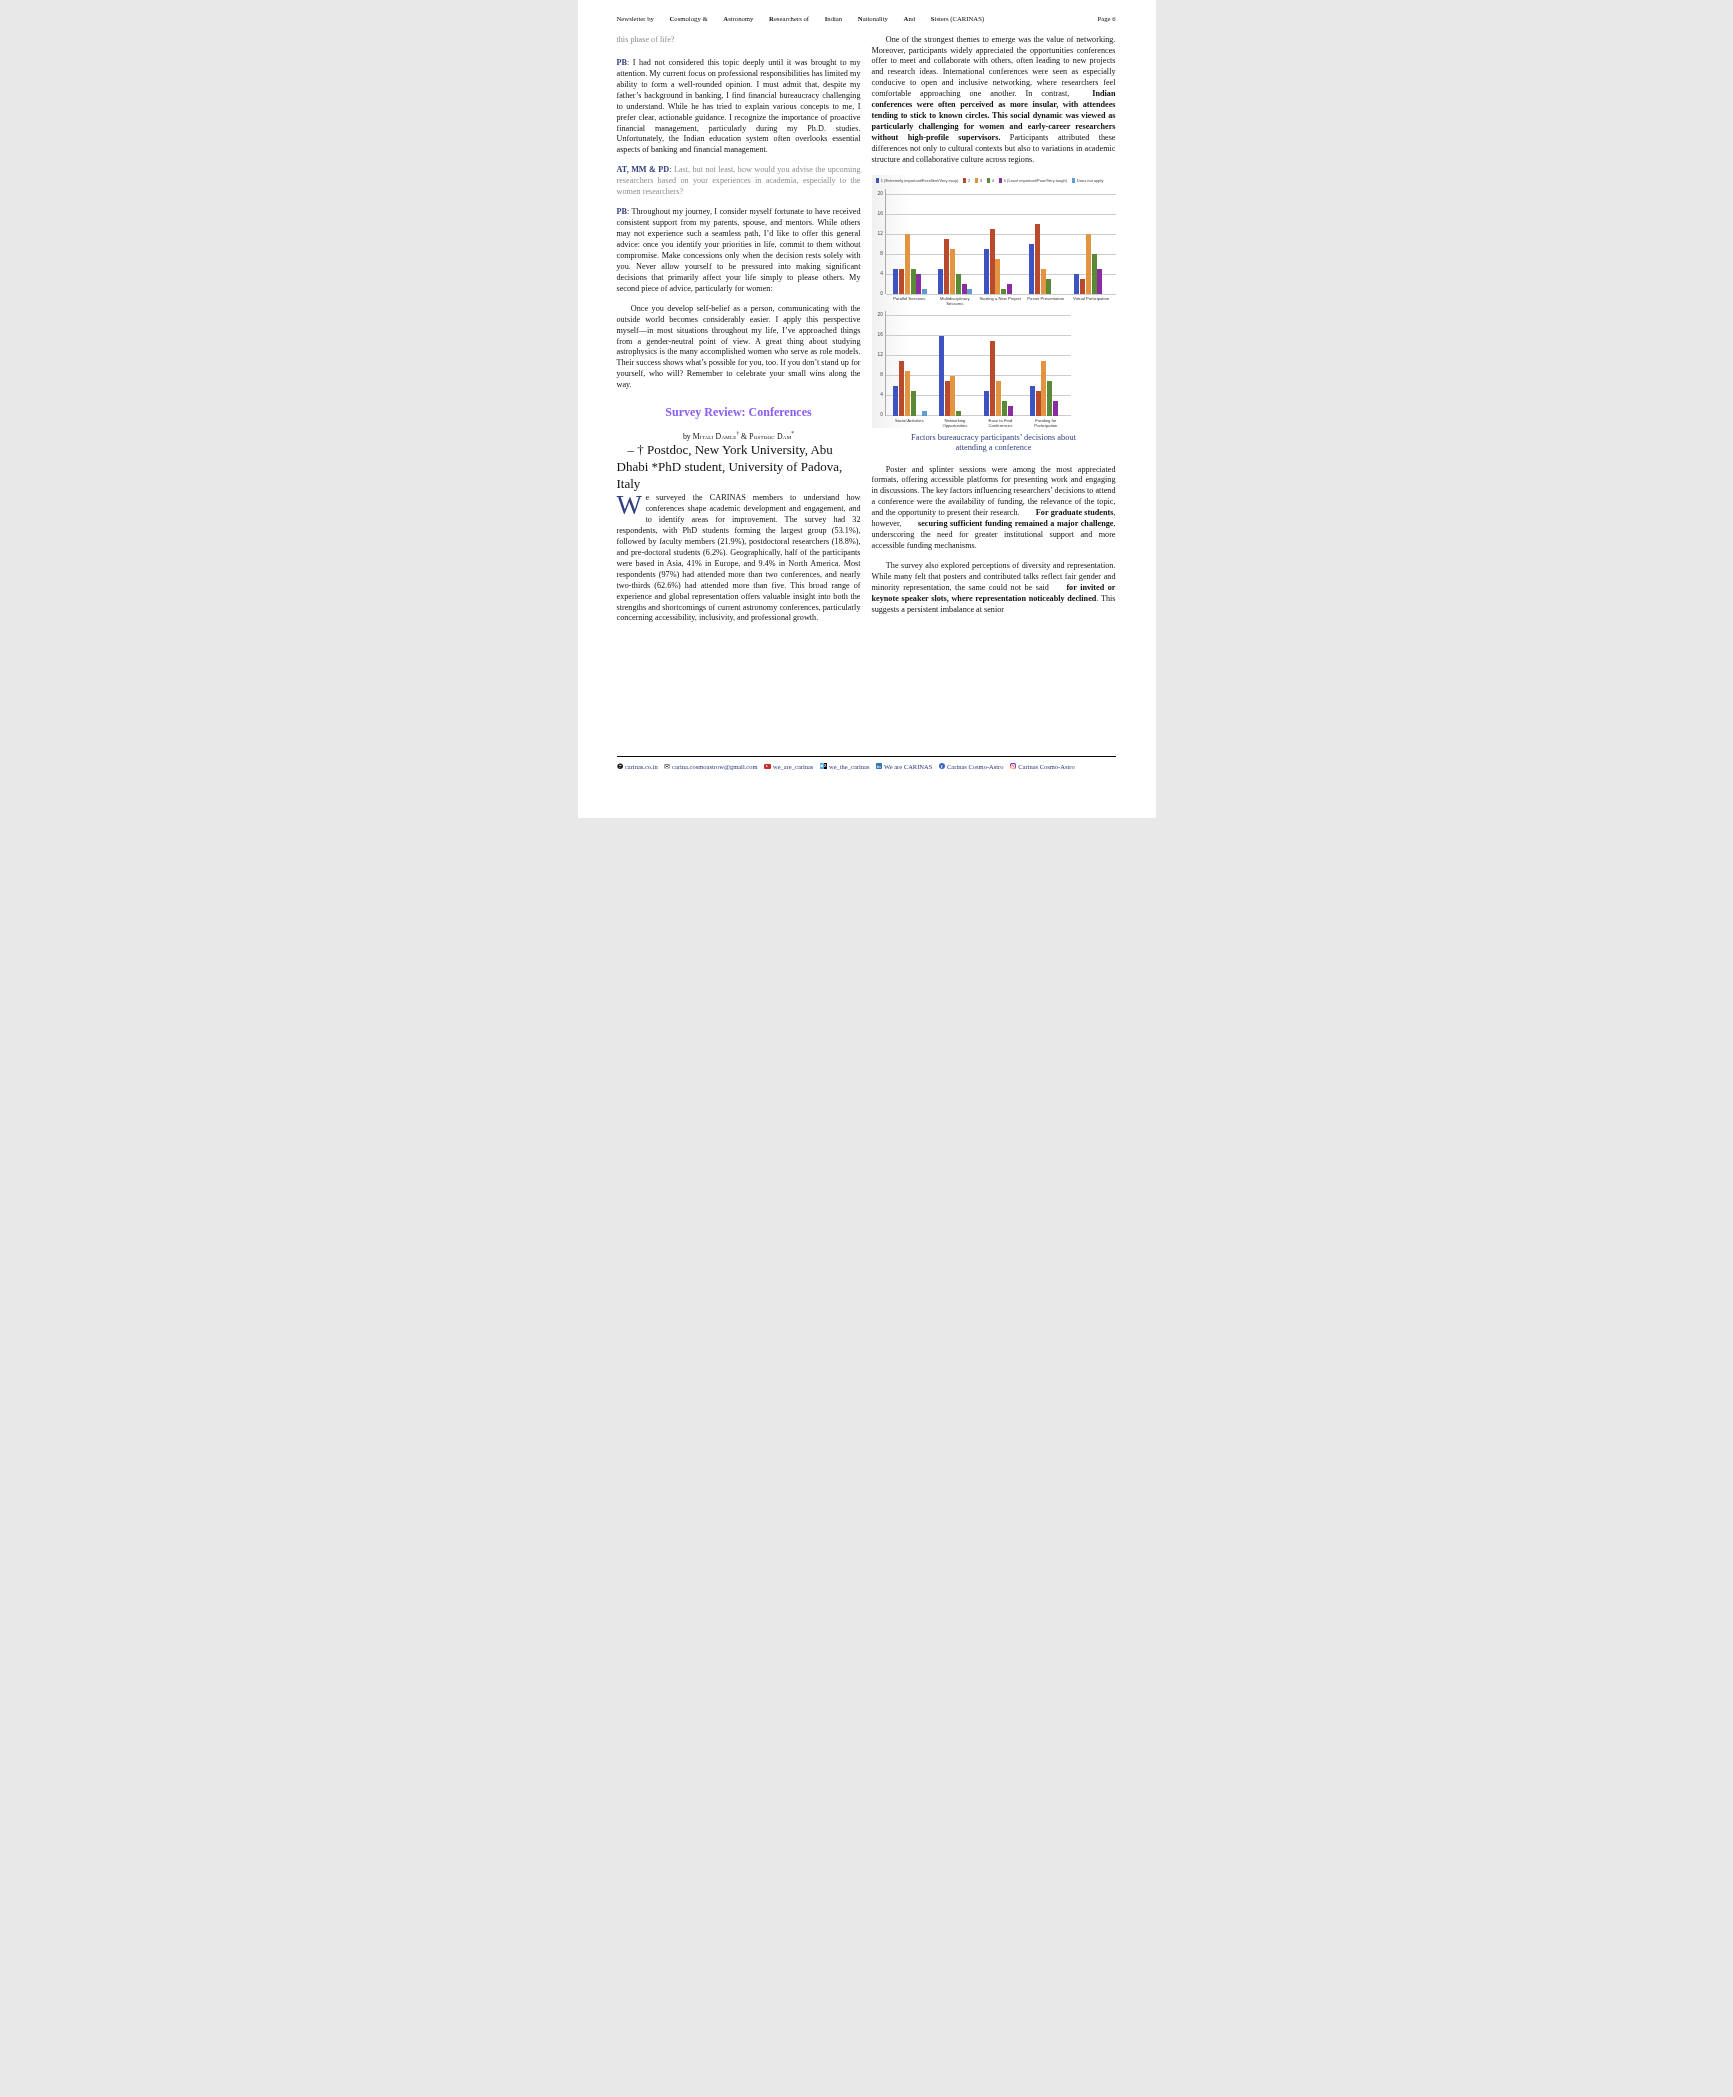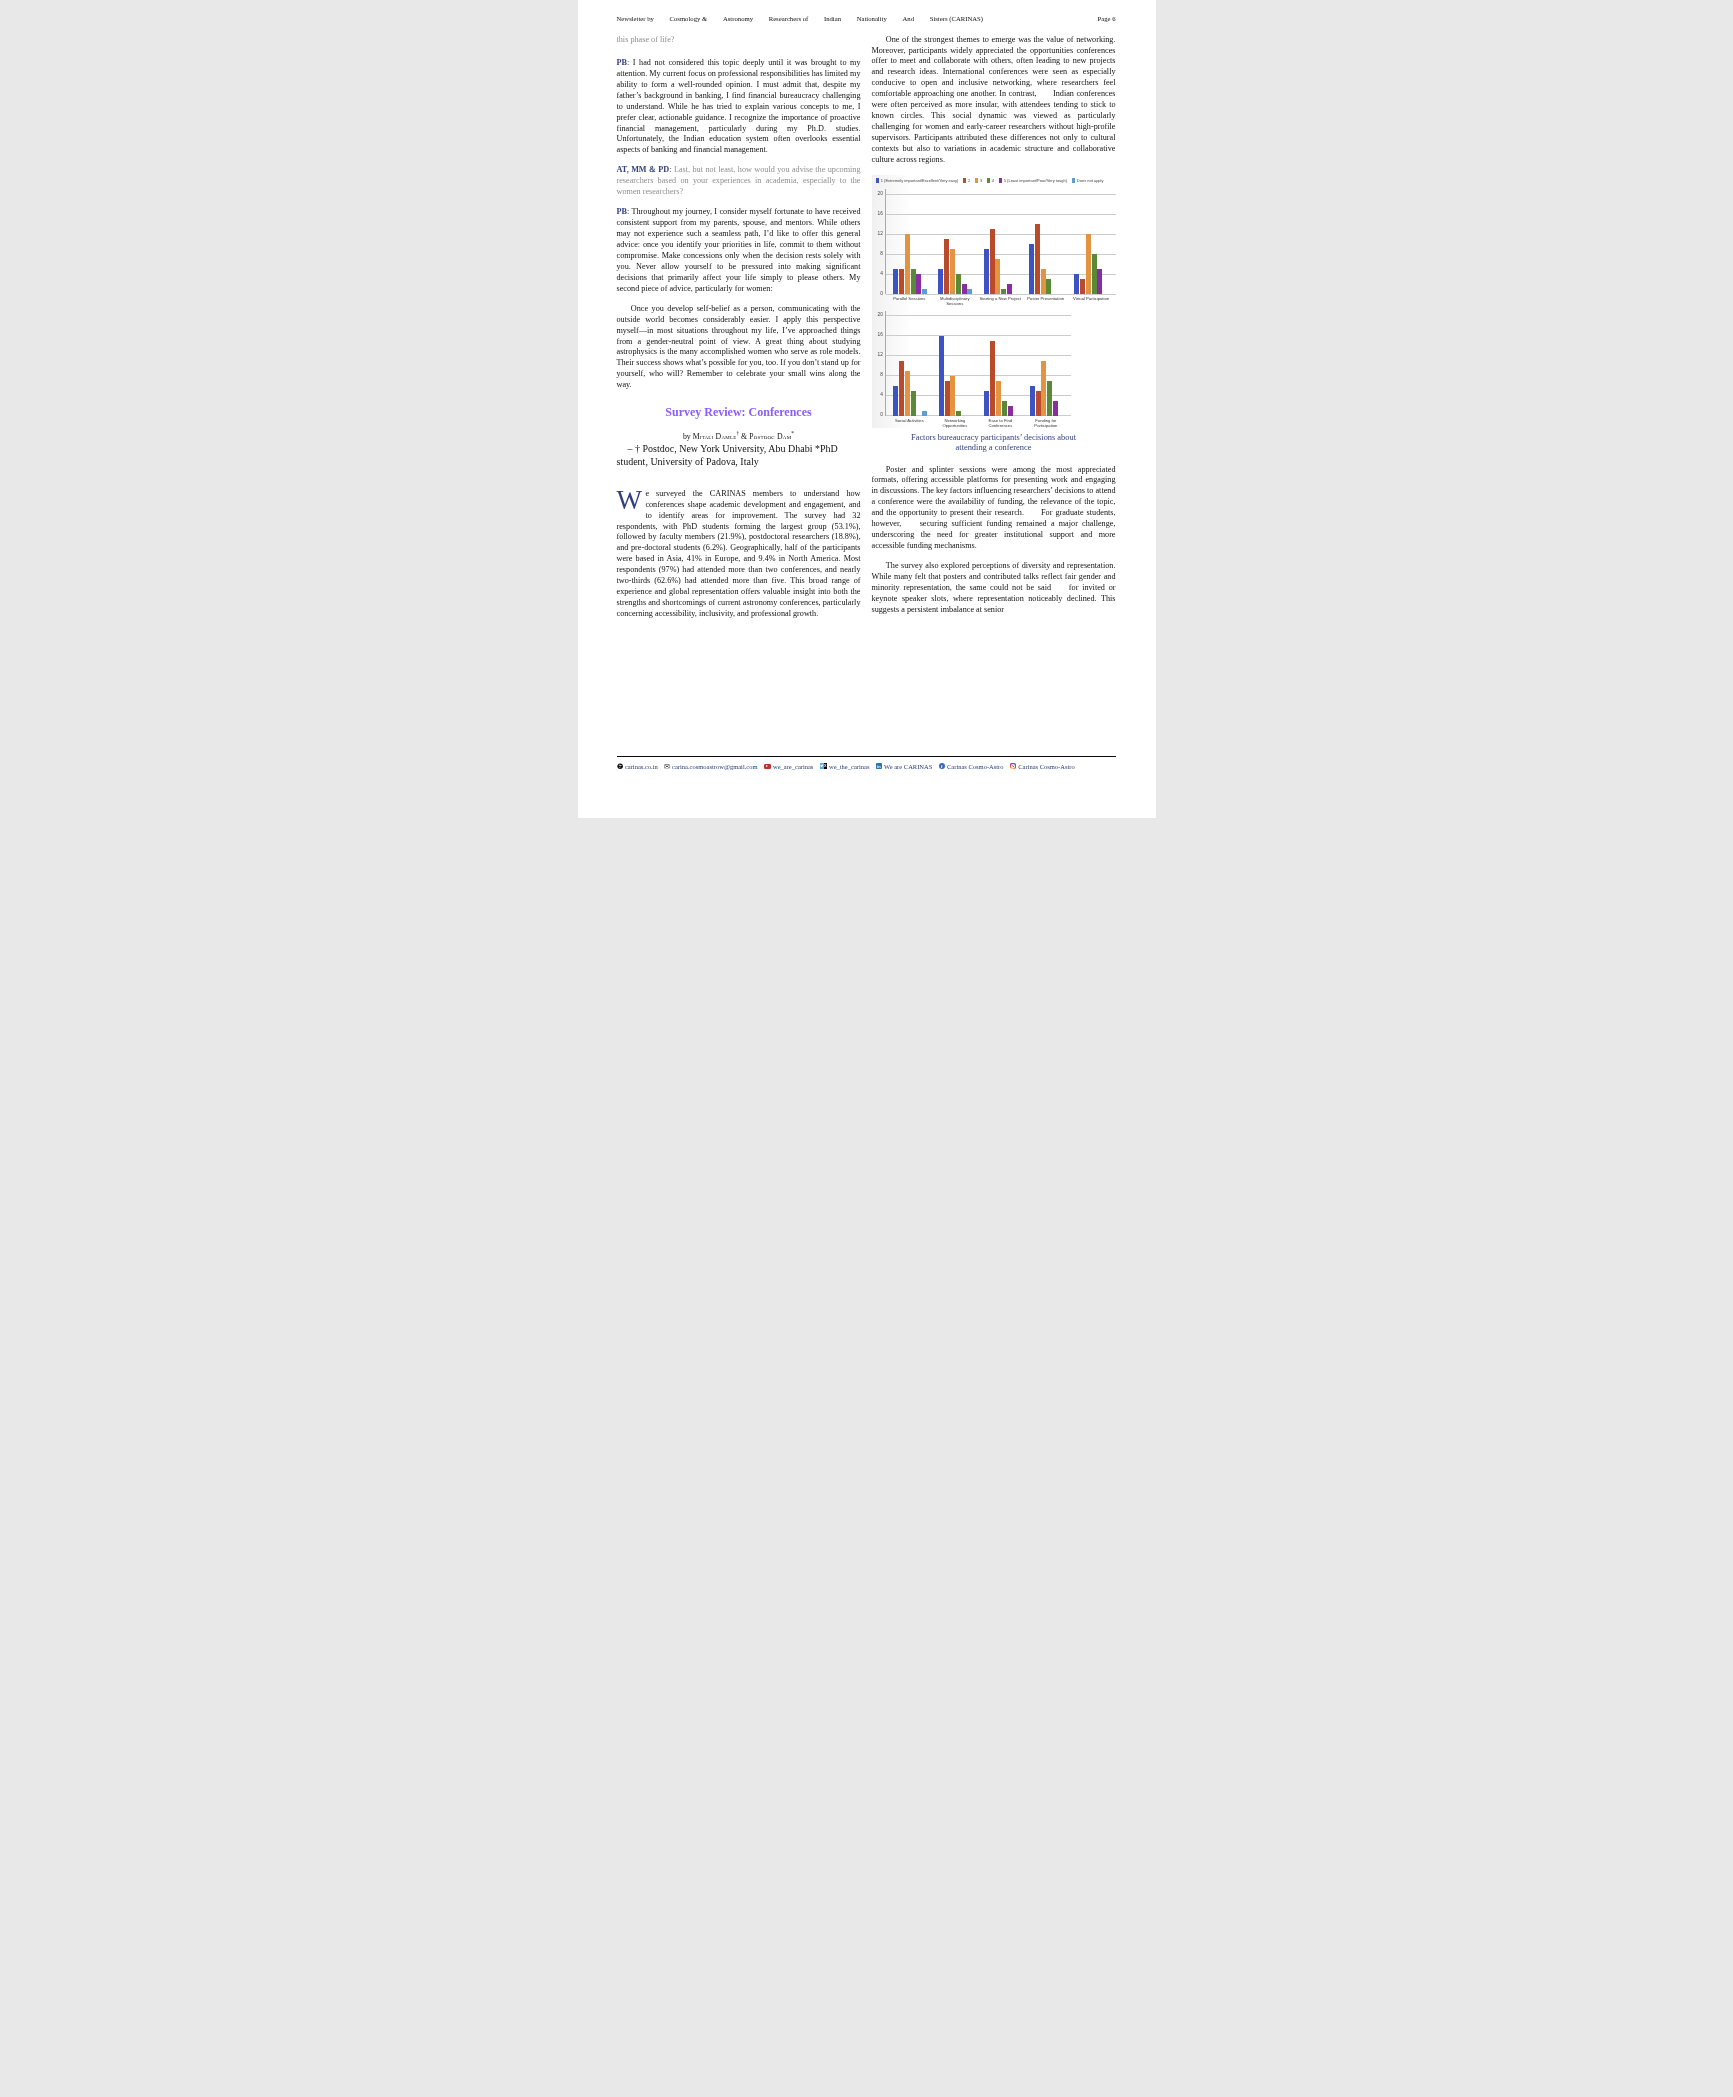--- a/index.html
+++ b/index.html
@@ -10,26 +10,26 @@
   }
   .header{display:flex;justify-content:space-between;align-items:baseline;
     font-size:6.7px;margin-bottom:12.6px;}
   .columns{display:flex;gap:11px;}
   .col{width:245px;}
   .para{font-size:8.2px;line-height:1.33;text-align:justify;margin:0 0 9.2px;}
   .para.indent{text-indent:14.3px;}
   .gray-para{color:#8e8e8e;margin-bottom:12.6px;text-align:left;}
   .seg-gray{color:#8e8e8e;}
   .seg-lead{color:#33407f;font-weight:bold;}
-  .seg-bold{font-weight:normal;margin-left:14px;}
+  .seg-bold{font-weight:bold;margin-left:14px;}
   .seg-sc{font-variant:small-caps;letter-spacing:0.2px;}
   .section-title{color:#8b5cf6;font-size:12px;font-weight:bold;text-align:center;
     margin:14.3px 0 9.2px;}
   .byline{font-size:7.8px;text-align:center;margin:0 0 1.7px;}
-  .affiliation{font-size:10px;margin:0 0 21px;text-indent:11px;line-height:1.3;}
+  .affiliation{font-size:13px;margin:0 0 1px;text-indent:11px;line-height:1.3;}
   .dropcap{float:left;color:#33407f;font-size:27px;line-height:21px;padding:1.7px 3.4px 0 0;}
   
   .charts{margin:0.8px 0 2.5px;background:linear-gradient(90deg,#f0f0f0,#ffffff 16%);}
   .legend{display:flex;align-items:center;gap:4.6px;padding:3.4px 0 5.9px 4.2px;
     font-family:"Liberation Sans",sans-serif;font-size:4px;color:#444;white-space:nowrap;}
   .legend-item{display:flex;align-items:center;gap:1.7px;}
   .swatch{width:3.4px;height:4.6px;display:inline-block;}
   .chart{margin-bottom:4.2px;}
   .plot{position:relative;height:105px;margin-left:13.4px;border-left:0.4px solid #a9a9a9;}
   .chart.narrow .plot{width:76%;}

